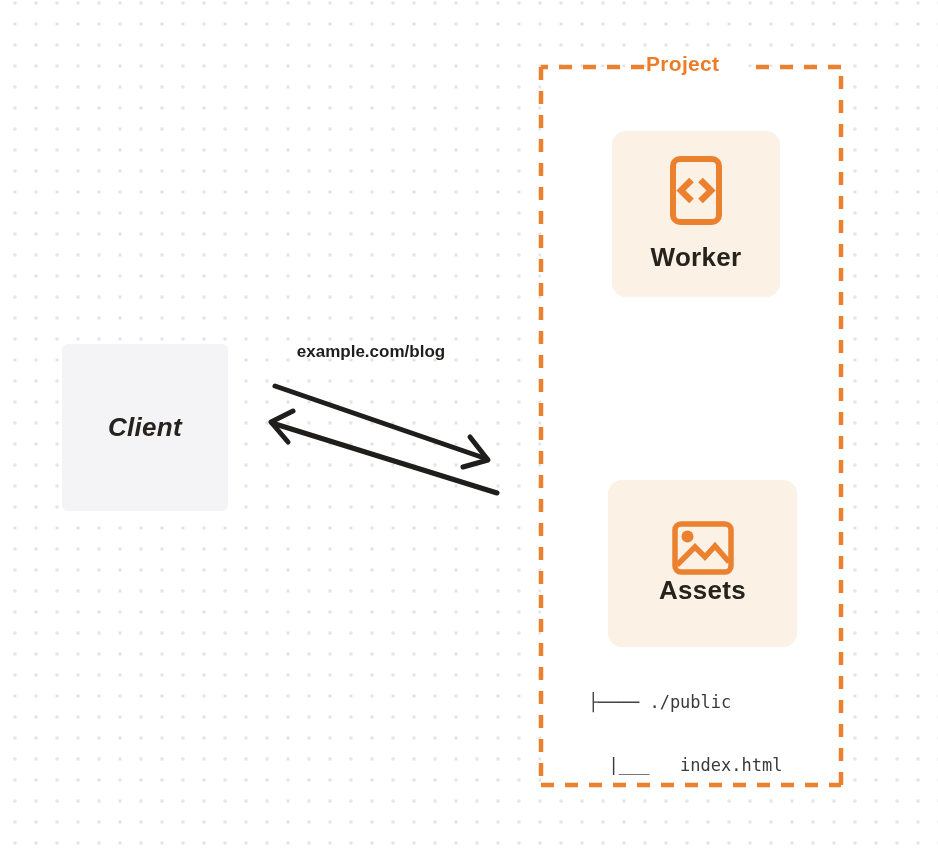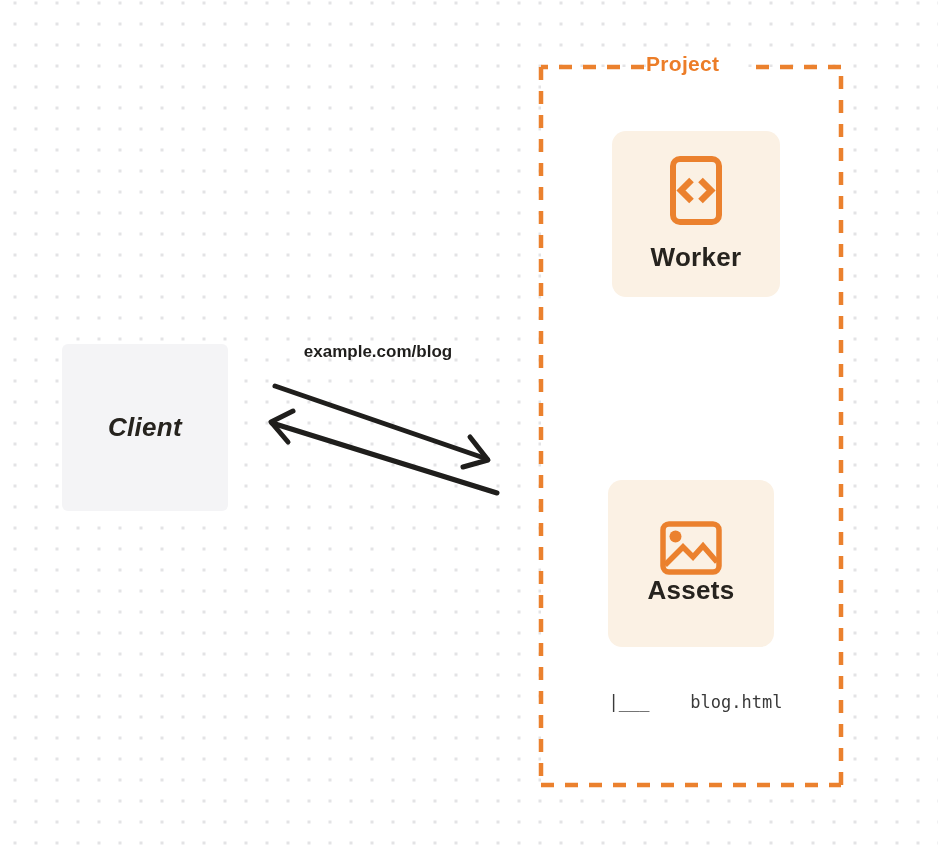--- a/index.html
+++ b/index.html
@@ -23,36 +23,36 @@
   #client-box {
     left: 62px; top: 344px; width: 166px; height: 167px;
     background: #f4f4f6; border-radius: 6px;
     display: flex; align-items: center; justify-content: center; font-style: italic;
   }
   .node-label {
     font-size: 26px; font-weight: 700; color: #26231e; letter-spacing: 0.3px;
   }
 
   #url-label {
-    left: 268px; top: 342px; width: 220px; text-align: center;
+    left: 261px; top: 342px; width: 220px; text-align: center;
     font-size: 17px; font-weight: 700; color: #1f1e1c; line-height: 20px;
   }
 
   #project-label {
     left: 646px; top: 50px; width: 100px; text-align: left;
     font-size: 21px; font-weight: 700; color: #ec7d28;
     background: #ffffff; line-height: 27px; letter-spacing: 0.3px;
   }
 
   .card {
     background: #fbf1e4; border-radius: 14px;
     display: flex; flex-direction: column; align-items: center; justify-content: center;
   }
   #worker-card { left: 612px; top: 131px; width: 168px; height: 166px; gap: 17px; }
-  #assets-card { left: 608px; top: 480px; width: 166px; height: 167px; }
+  #assets-card { left: 608px; top: 480px; width: 189px; height: 167px; }
 
   #file-tree {
     left: 588px; top: 650px;
     font-family: "DejaVu Sans Mono", monospace;
     font-size: 17px; line-height: 21px; color: #3a3a3a;
     white-space: pre;
   }
 </style>
 </head>
 <body>
@@ -97,15 +97,16 @@
 <div id="assets-card" class="abs z3 card">
   <svg width="62" height="54" viewBox="0 0 62 54" fill="none" stroke="#eb812e">
     <rect x="3" y="3" width="56" height="48" rx="6" stroke-width="5.5"></rect>
     <circle cx="15.5" cy="15.5" r="6" fill="#eb812e" stroke="none"></circle>
     <path d="M 5,44 L 23,26 L 33,36 L 43,25 L 57,41" stroke-width="5.5" stroke-linejoin="miter"></path>
   </svg>
   <div class="node-label">Assets</div>
 </div>
 
 <div id="file-tree" class="abs z3">
-  <div>  |___    blog.html</div>
+  <div>├──── ./public</div>
+  <div>  |___   index.html</div>
   
 </div>
 
 </body></html>

